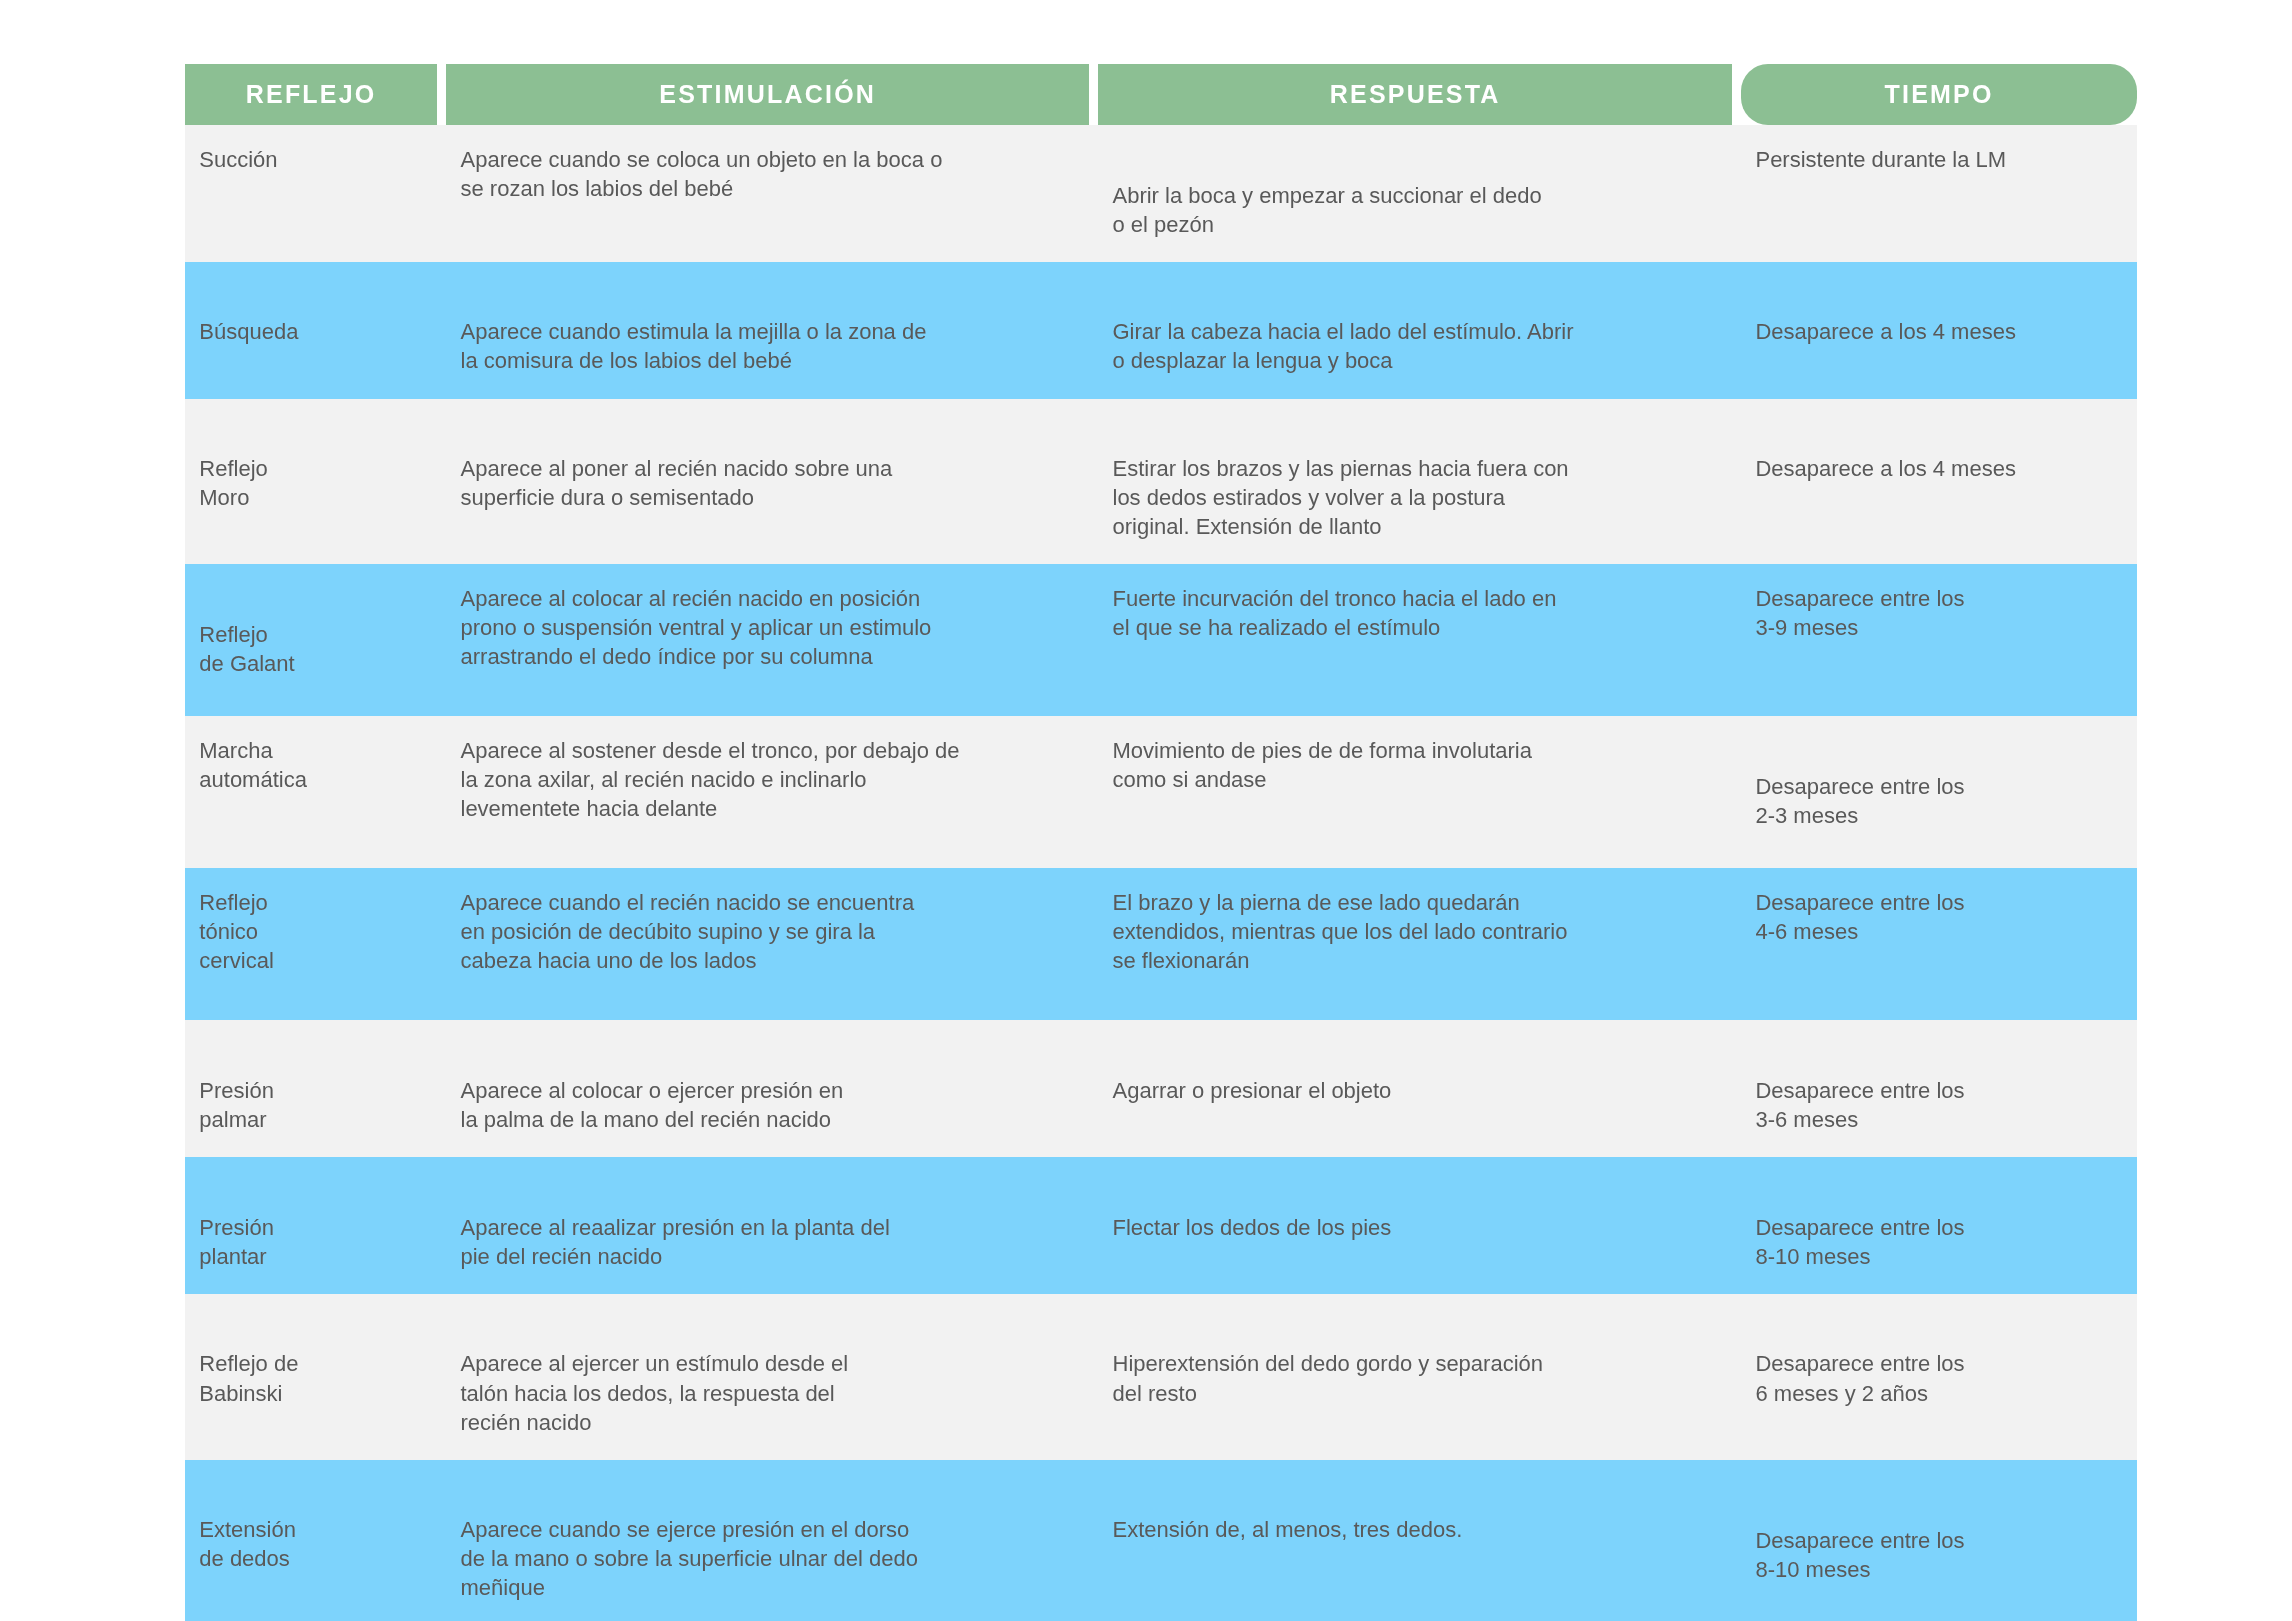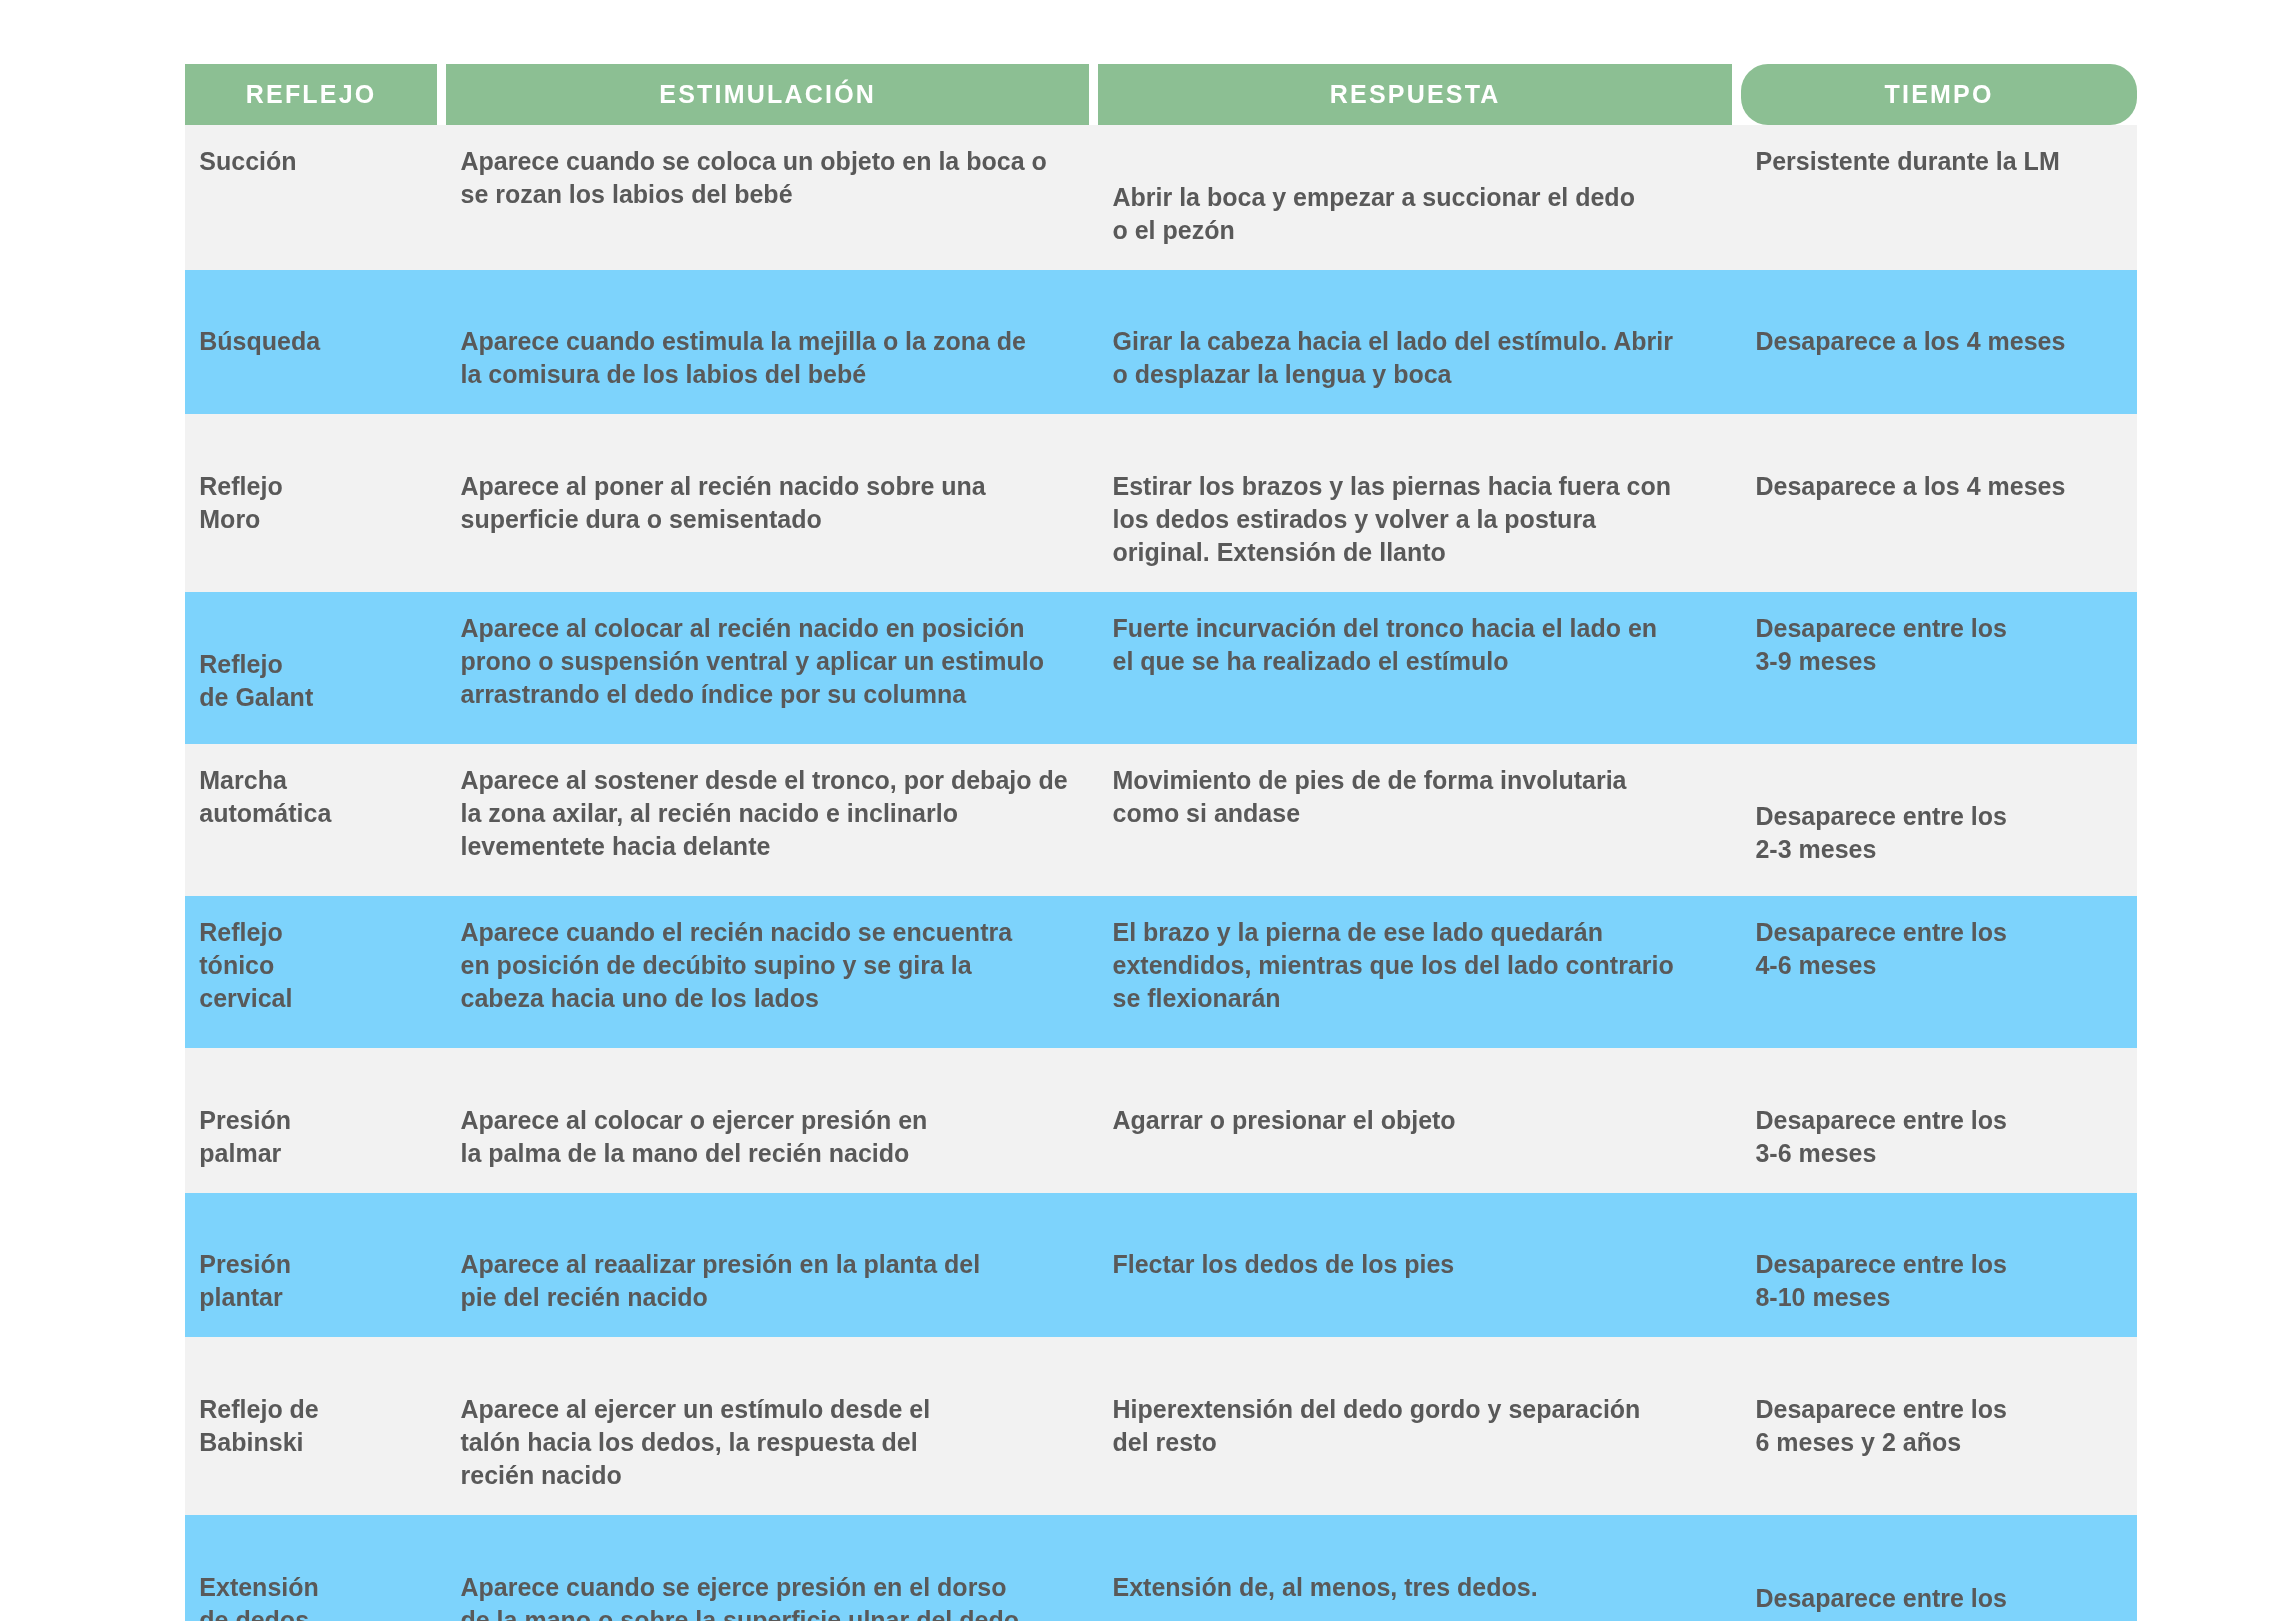--- a/index.html
+++ b/index.html
@@ -42,26 +42,26 @@
     padding: 16px 5.4px;
     vertical-align: middle;
     height: 61px;
   }
   th.col-reflejo  { width: 260px; border-right: 9px solid #ffffff; }
   th.col-estim    { width: 649px; border-right: 9px solid #ffffff; }
   th.col-resp     { width: 640px; border-right: 9px solid #ffffff; }
   th.col-tiempo   { width: 394px; border-radius: 27px; }
 
   table.reflex-table td {
-    font-size: 25px;
+    font-size: 22px;
     line-height: 1.32;
     color: #595959;
     vertical-align: top;
     padding: 19.7px 14.3px 23px 14.3px;
-    font-weight: bold;
+    font-weight: normal;
   }
   tr.shaded td { background: #f2f2f2; }
   tr.plain td  { background: #7dd3fc; }
 
   td.c-reflejo {
     padding-left: 29px;
     padding-right: 7.2px;
   }
   td.c-estim {
     padding-left: 25px;

